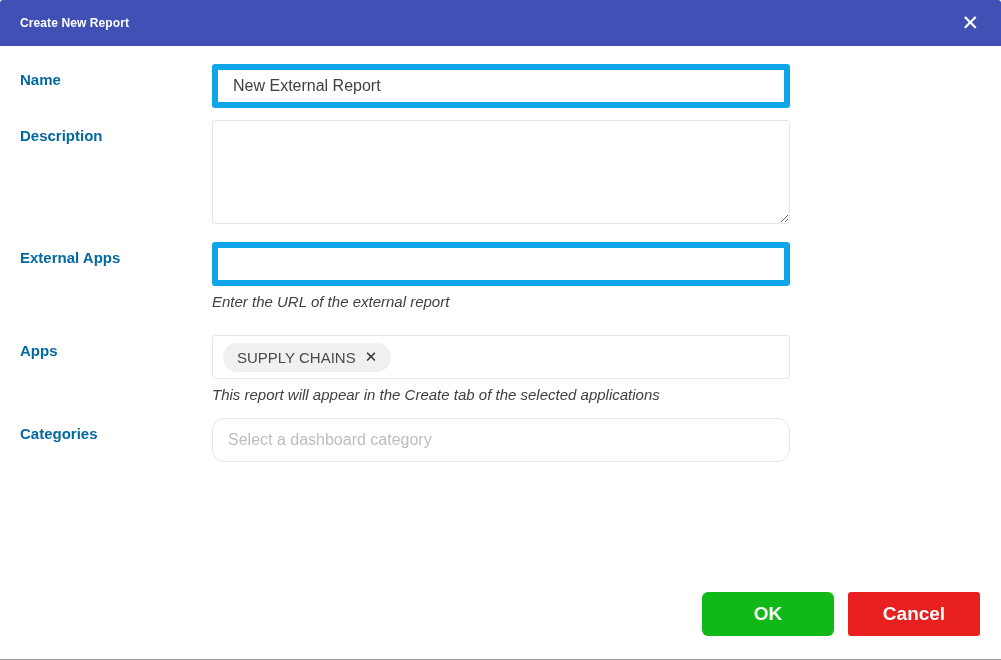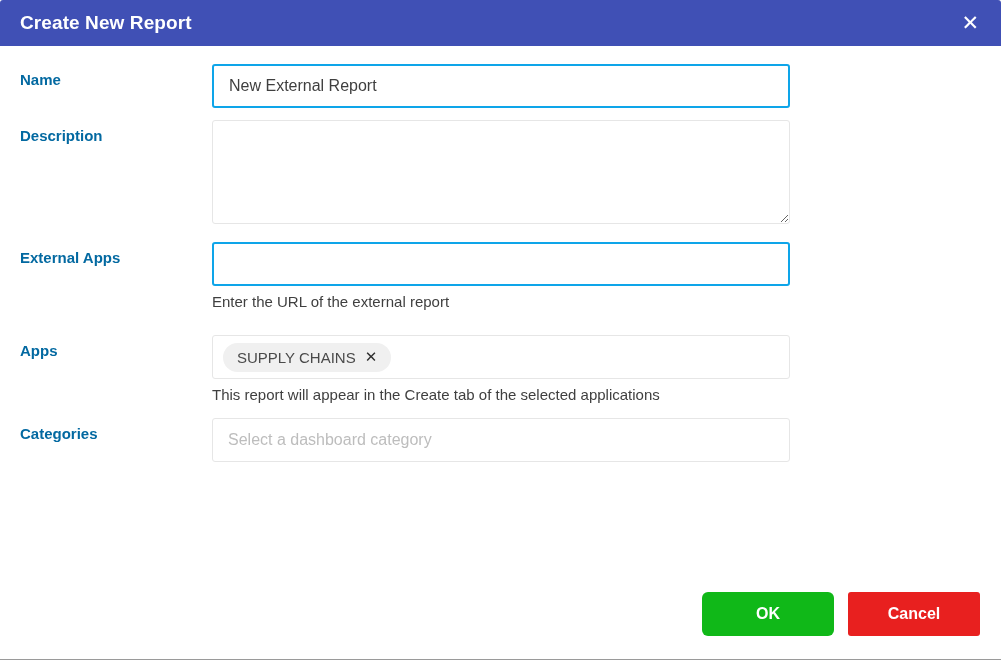--- a/index.html
+++ b/index.html
@@ -33,21 +33,21 @@
     align-items: center;
     justify-content: space-between;
     padding: 0 16px 0 20px;
     box-sizing: border-box;
     flex: 0 0 auto;
     border-top-left-radius: 3px;
     border-top-right-radius: 3px;
   }
   .titlebar-title {
     color: #ffffff;
-    font-size: 19px;
+    font-size: 12px;
     font-weight: bold;
     letter-spacing: 0.1px;
     white-space: nowrap;
   }
   .close-btn {
     color: #ffffff;
     font-size: 21px;
     line-height: 1;
     font-weight: bold;
     padding: 4px 6px;
@@ -87,21 +87,21 @@
 
   .field-wrap {
     width: 578px;
     flex: 0 0 578px;
   }
 
   .text-input {
     width: 100%;
     height: 44px;
     box-sizing: border-box;
-    border: 2px solid #0ea5e9;
+    border: 6px solid #0ea5e9;
     border-radius: 3px;
     background: #ffffff;
     font-family: "Liberation Sans", sans-serif;
     font-size: 16px;
     color: #3f3f3f;
     padding: 0 15px;
     outline: none;
   }
   .text-input::placeholder { color: #b9b9b9; }
 
@@ -115,20 +115,21 @@
     font-family: "Liberation Sans", sans-serif;
     font-size: 16px;
     color: #3f3f3f;
     padding: 10px 15px;
     outline: none;
     resize: vertical;
   }
 
   .hint {
     font-size: 15px;
+    font-style: italic;
     color: #3f3f3f;
     margin-top: 7px;
     line-height: 1.2;
   }
 
   
   .chips-box {
     width: 100%;
     min-height: 44px;
     box-sizing: border-box;
@@ -159,21 +160,21 @@
     cursor: pointer;
     line-height: 1;
     font-family: "DejaVu Sans", sans-serif;
   }
 
   .select-box {
     width: 100%;
     height: 44px;
     box-sizing: border-box;
     border: 1px solid #e6e6e6;
-    border-radius: 3px;
+    border-radius: 12px;
     background: #ffffff;
     display: flex;
     align-items: center;
     padding: 0 15px;
     font-size: 16px;
     color: #bdbdbd;
     cursor: pointer;
   }
 
   
@@ -182,21 +183,21 @@
     display: flex;
     justify-content: flex-end;
     align-items: center;
     gap: 14px;
     padding: 0 21px 23px 0;
   }
   .btn {
     border: none;
     color: #ffffff;
     font-family: "Liberation Sans", sans-serif;
-    font-size: 16px;
+    font-size: 19px;
     font-weight: bold;
     cursor: pointer;
     outline: none;
   }
   .btn-ok {
     width: 132px;
     height: 44px;
     background: #10b818;
     border-radius: 6px;
   }

